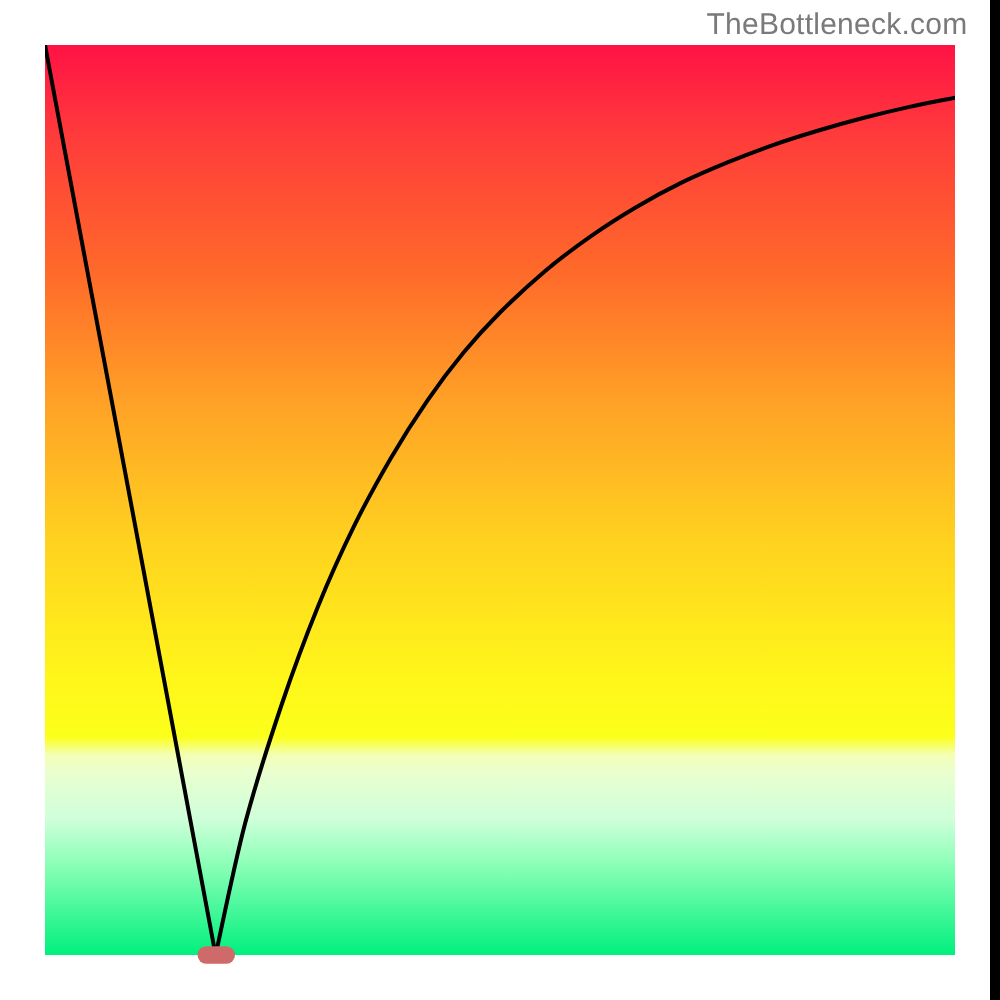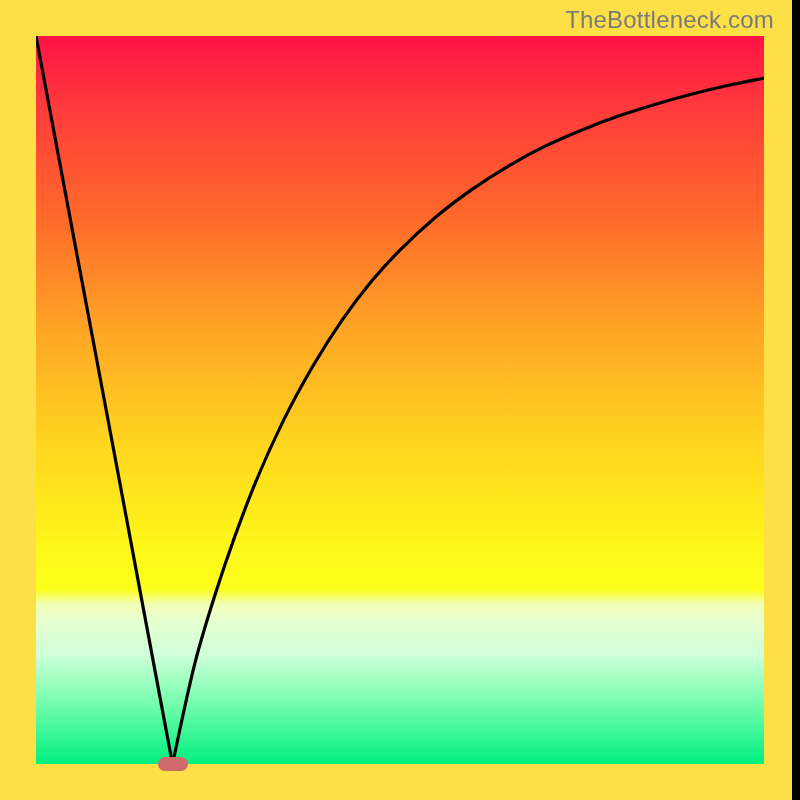--- a/index.html
+++ b/index.html
@@ -8,21 +8,21 @@
     width: 800px;
     height: 800px;
     background: #000;
     font-family: Arial, Helvetica, sans-serif;
     overflow: hidden;
   }
   .frame {
     position: relative;
     width: 792px;
     height: 800px;
-    background: #fde047;
+    background: #ffffff;
   }
   .plot {
     position: absolute;
     left: 36px;
     top: 36px;
     width: 728px;
     height: 728px;
     background: linear-gradient(to bottom,
       #ff1245 0%,
       #ff3b3b 10%,

